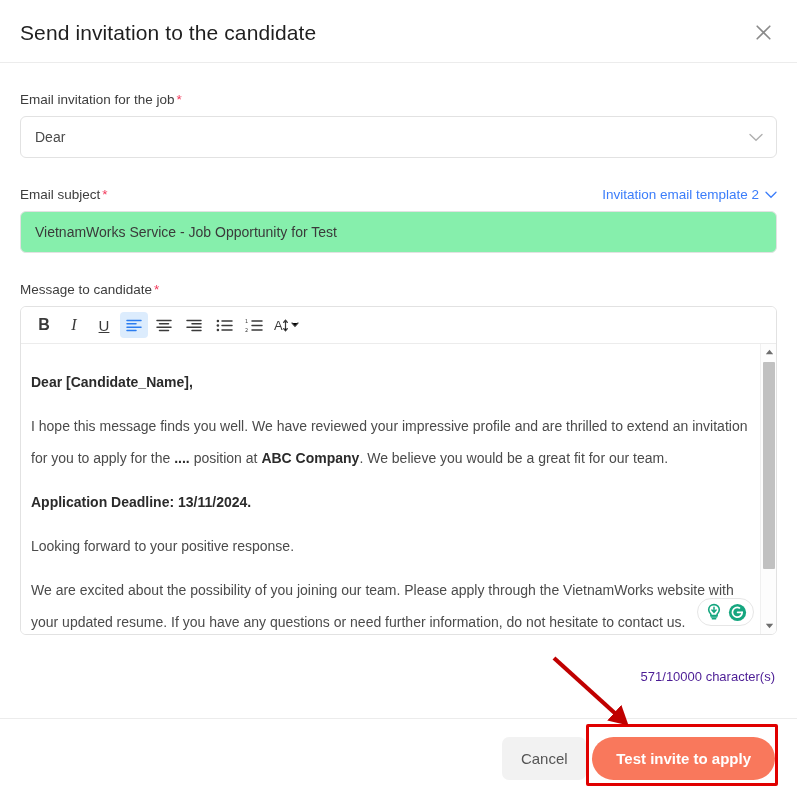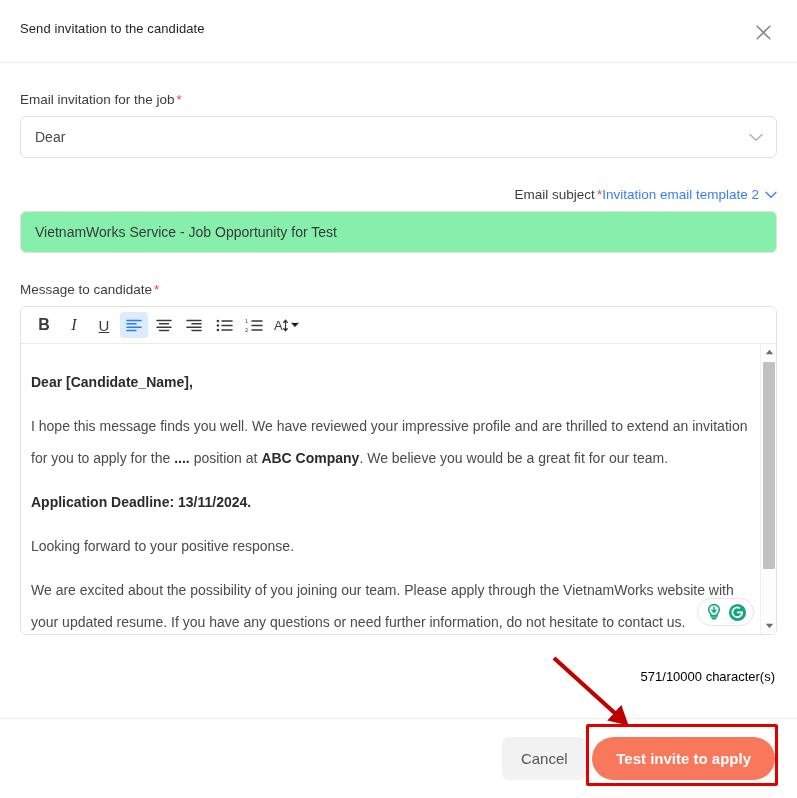--- a/index.html
+++ b/index.html
@@ -20,21 +20,21 @@
   
   .modal-header {
     position: absolute;
     top: 0; left: 0;
     width: 797px; height: 63px;
     border-bottom: 1px solid #ececec;
   }
   .modal-title {
     position: absolute;
     left: 20px; top: 21px;
-    font-size: 13px;
+    font-size: 21px;
     color: #1f1f1f;
     letter-spacing: .1px;
   }
   .close-btn {
     position: absolute;
     right: 19px; top: 17px;
     width: 30px; height: 30px;
     display: flex; align-items: center; justify-content: center;
     cursor: pointer;
     background: none; border: none; padding: 0;
@@ -53,21 +53,21 @@
     color: #3d3d3d;
     margin-top: 29px;
     margin-bottom: 9px;
     display: block;
   }
   .req { color: #f2385a; margin-left: 2px; }
 
   .label-row {
     display: flex;
     align-items: baseline;
-    justify-content: flex-end;
+    justify-content: space-between;
     margin-top: 29px;
     margin-bottom: 9px;
   }
   .label-row .field-label { margin: 0; }
 
   .template-link {
     font-size: 13.5px;
     color: #3b7dfa;
     cursor: pointer;
     display: inline-flex;
@@ -205,21 +205,21 @@
   .g-bulb, .g-logo {
     width: 19px; height: 19px;
     display: flex; align-items: center; justify-content: center;
   }
 
   
   .char-count {
     position: absolute;
     right: 22px; top: 669px;
     font-size: 13px;
-    color: #000000;
+    color: #4c1d95;
   }
 
   
   .modal-footer {
     position: absolute;
     left: 0; bottom: 0;
     width: 797px; height: 80px;
     border-top: 1px solid #ececec;
     display: flex;
     align-items: center;

